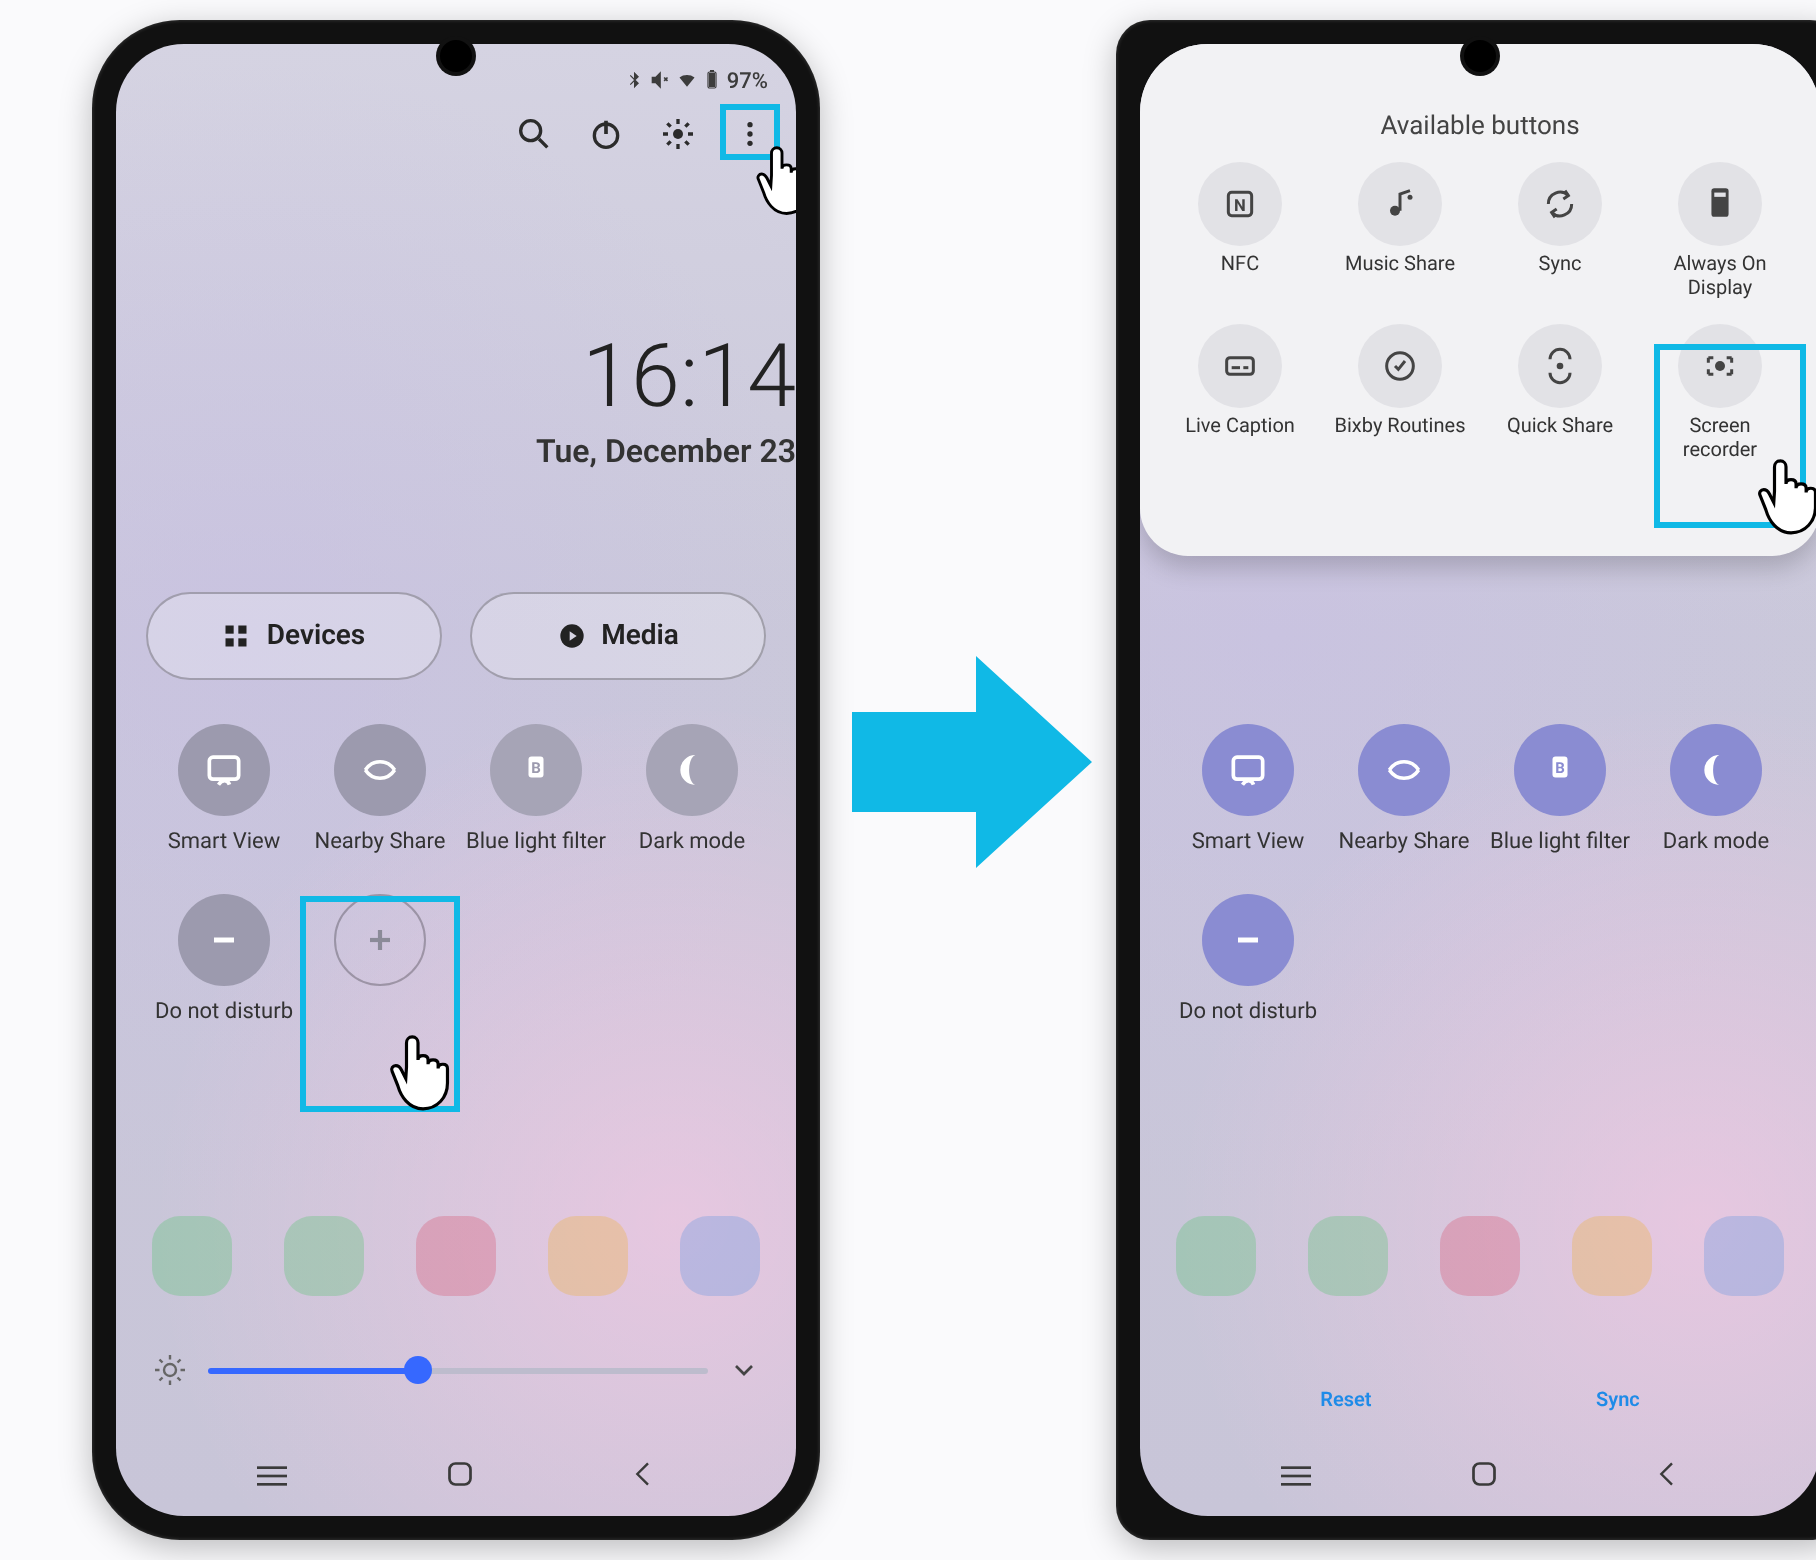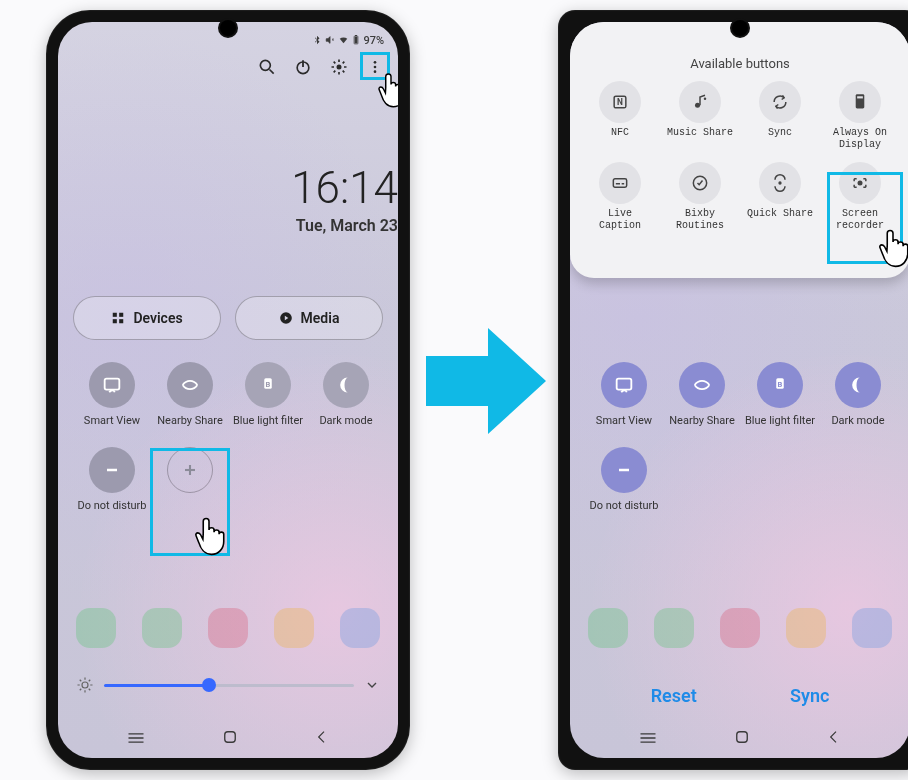--- a/index.html
+++ b/index.html
@@ -267,42 +267,41 @@
     align-items: center;
     justify-content: center;
     color: #444;
   }
   .stile .slbl {
     font-size: 10px;
     color: #333;
     text-align: center;
     line-height: 1.15;
     width: 68px;
-    font-family: Liberation Mono, monospace;
   }
   .hint {
     position: absolute;
     top: 290px;
     width: 100%;
     text-align: center;
     font-size: 12px;
     color: #555;
     z-index: 2;
   }
   .action-row {
     position: absolute;
     bottom: 52px;
     left: 0;
     width: 100%;
     display: flex;
     justify-content: space-around;
     padding: 0 34px;
   }
   .action-row .act {
-    font-size: 18px;
+    font-size: 10px;
     font-weight: 600;
     color: #1f8be8;
   }
   
   .hand {
     position: absolute;
     z-index: 60;
     pointer-events: none;
   }
 </style>
@@ -368,21 +367,21 @@
       </div>
       <div class="hl-box" style="top:30px; right:8px; width:30px; height:28px;"></div>
       <div class="hand" style="top:46px; right:-14px;">
         <svg width="42" height="42" viewBox="0 0 64 64">
             <path fill="#fff" stroke="#000" stroke-width="2.2" d="M24 30V13c0-2 1.5-4 4-4s4 2 4 4v12c0-2 1.5-3 3.5-3s3.5 1 3.5 3v3c0-2 1.5-3 3.5-3s3.5 1 3.5 3v3c0-2 1.3-3 3.3-3s3.2 1 3.2 3v10c0 10-7 18-17 18S20 50 18 43l-4-10c-1-2 .5-4 2.5-4s3 1 4 3l3 6z"></path>
           </svg>
       </div>
 
       <div class="clock">
         <div class="time">16:14</div>
-        <div class="date">Tue, March 23</div>
+        <div class="date">Tue, December 23</div>
       </div>
 
       <div class="pill-row">
         <div class="pill">
           <svg width="14" height="14" viewBox="0 0 24 24">
               <rect x="3" y="3" width="7" height="7" fill="currentColor"></rect>
               <rect x="14" y="3" width="7" height="7" fill="currentColor"></rect>
               <rect x="3" y="14" width="7" height="7" fill="currentColor"></rect>
               <rect x="14" y="14" width="7" height="7" fill="currentColor"></rect>
             </svg>

